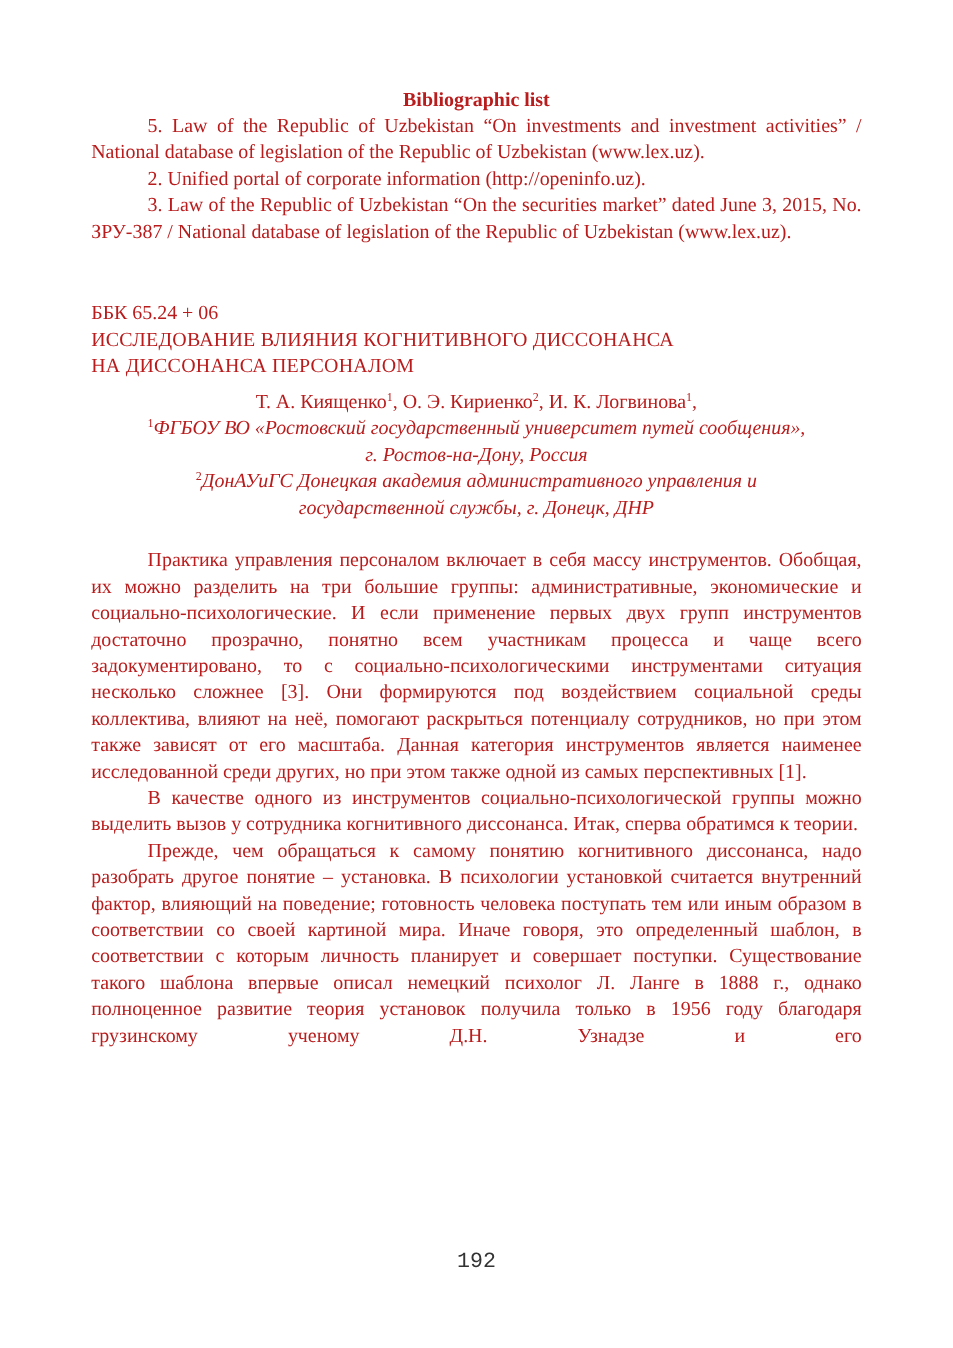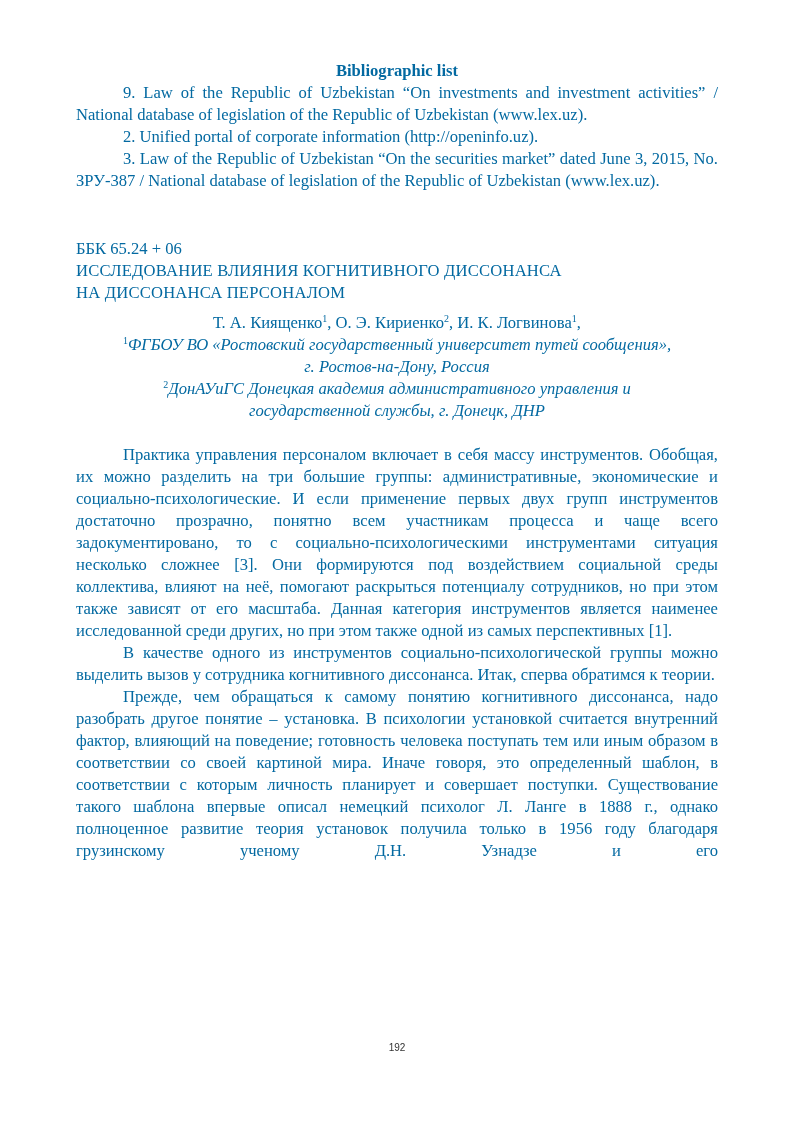--- a/index.html
+++ b/index.html
@@ -1,47 +1,47 @@
 <!DOCTYPE html>
 <html><head>
 <meta charset="utf-8">
 <style>
   html, body { margin: 0; padding: 0; background: #ffffff; }
   body { width: 794px; height: 1123px; position: relative; overflow: hidden; }
   .page {
-    position: absolute; left: 76px; top: 60px; width: 642px;
+    position: absolute; left: 76px; top: 72px; width: 642px;
     font-family: "Liberation Serif", serif; font-size: 16.6px; line-height: 22px;
-    color: #0369a1;
+    color: #b91c1c;
   }
   .center { text-align: center; }
   .bold { font-weight: bold; }
   .justify { text-align: justify; text-align-last: left; }
   .indent { text-indent: 47px; }
   p { margin: 0; }
   .bib-title { margin-bottom: 0; }
   .spacer-large { height: 44px; }
   .bbk { margin-top: 2px; }
   .title-line { font-weight: normal; text-align: left; letter-spacing: 0.2px; }
   .authors { margin-top: 8px; text-align: center; }
   .aff { text-align: center; font-style: italic; }
   sup { font-size: 10px; line-height: 0; vertical-align: 6px; font-style: normal; }
   .body-text { margin-top: 22px; }
   .page-number {
     position: absolute; top: 1042px; left: 0; width: 794px; text-align: center;
-    font-family: Liberation Sans, sans-serif; font-size: 10px; color: #333;
+    font-family: Liberation Mono, monospace; font-size: 18px; color: #333;
   }
 </style>
 </head>
 <body>
 
 <div class="page">
 
   <section>
     <p class="center bold bib-title">Bibliographic list</p>
-    <p class="justify indent">9. Law of the Republic of Uzbekistan “On investments and investment activities” / National database of legislation of the Republic of Uzbekistan (www.lex.uz).</p>
+    <p class="justify indent">5. Law of the Republic of Uzbekistan “On investments and investment activities” / National database of legislation of the Republic of Uzbekistan (www.lex.uz).</p>
     <p class="justify indent">2. Unified portal of corporate information (http://openinfo.uz).</p>
     <p class="justify indent">3. Law of the Republic of Uzbekistan “On the securities market” dated June 3, 2015, No. ЗРУ-387 / National database of legislation of the Republic of Uzbekistan (www.lex.uz).</p>
   </section>
 
   <div class="spacer-large"></div>
 
   <section>
     <p class="bbk">ББК 65.24 + 06</p>
     <p class="title-line">ИССЛЕДОВАНИЕ ВЛИЯНИЯ КОГНИТИВНОГО ДИССОНАНСА</p>
     <p class="title-line">НА ДИССОНАНСА ПЕРСОНАЛОМ</p>

